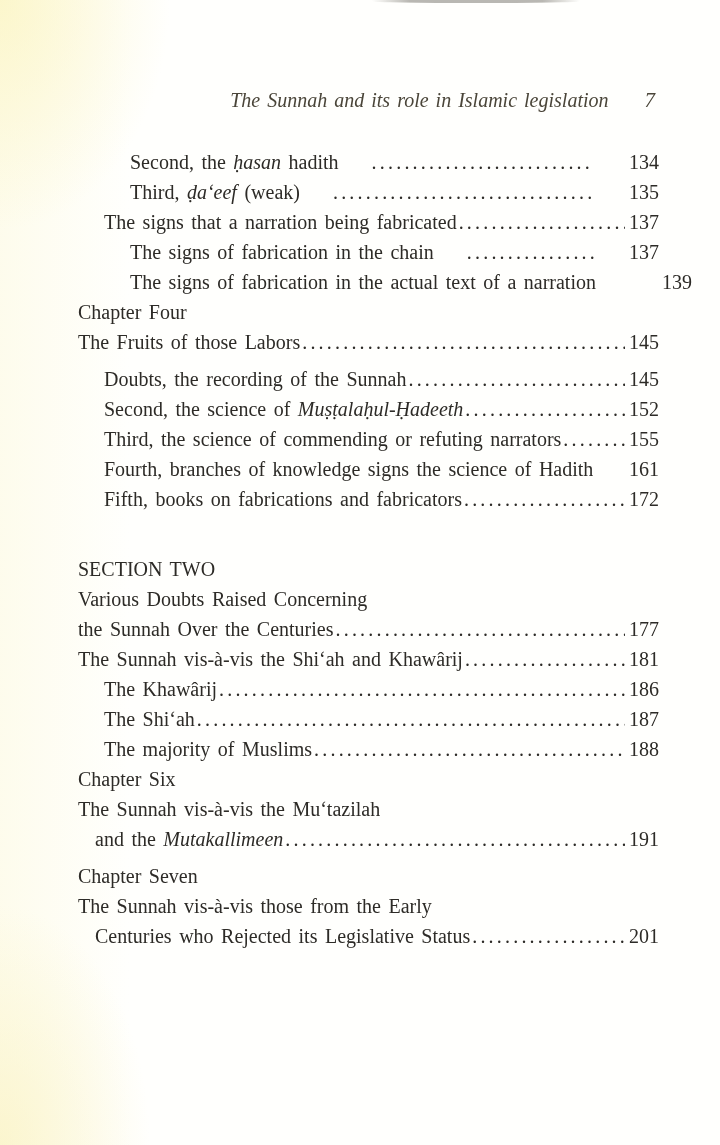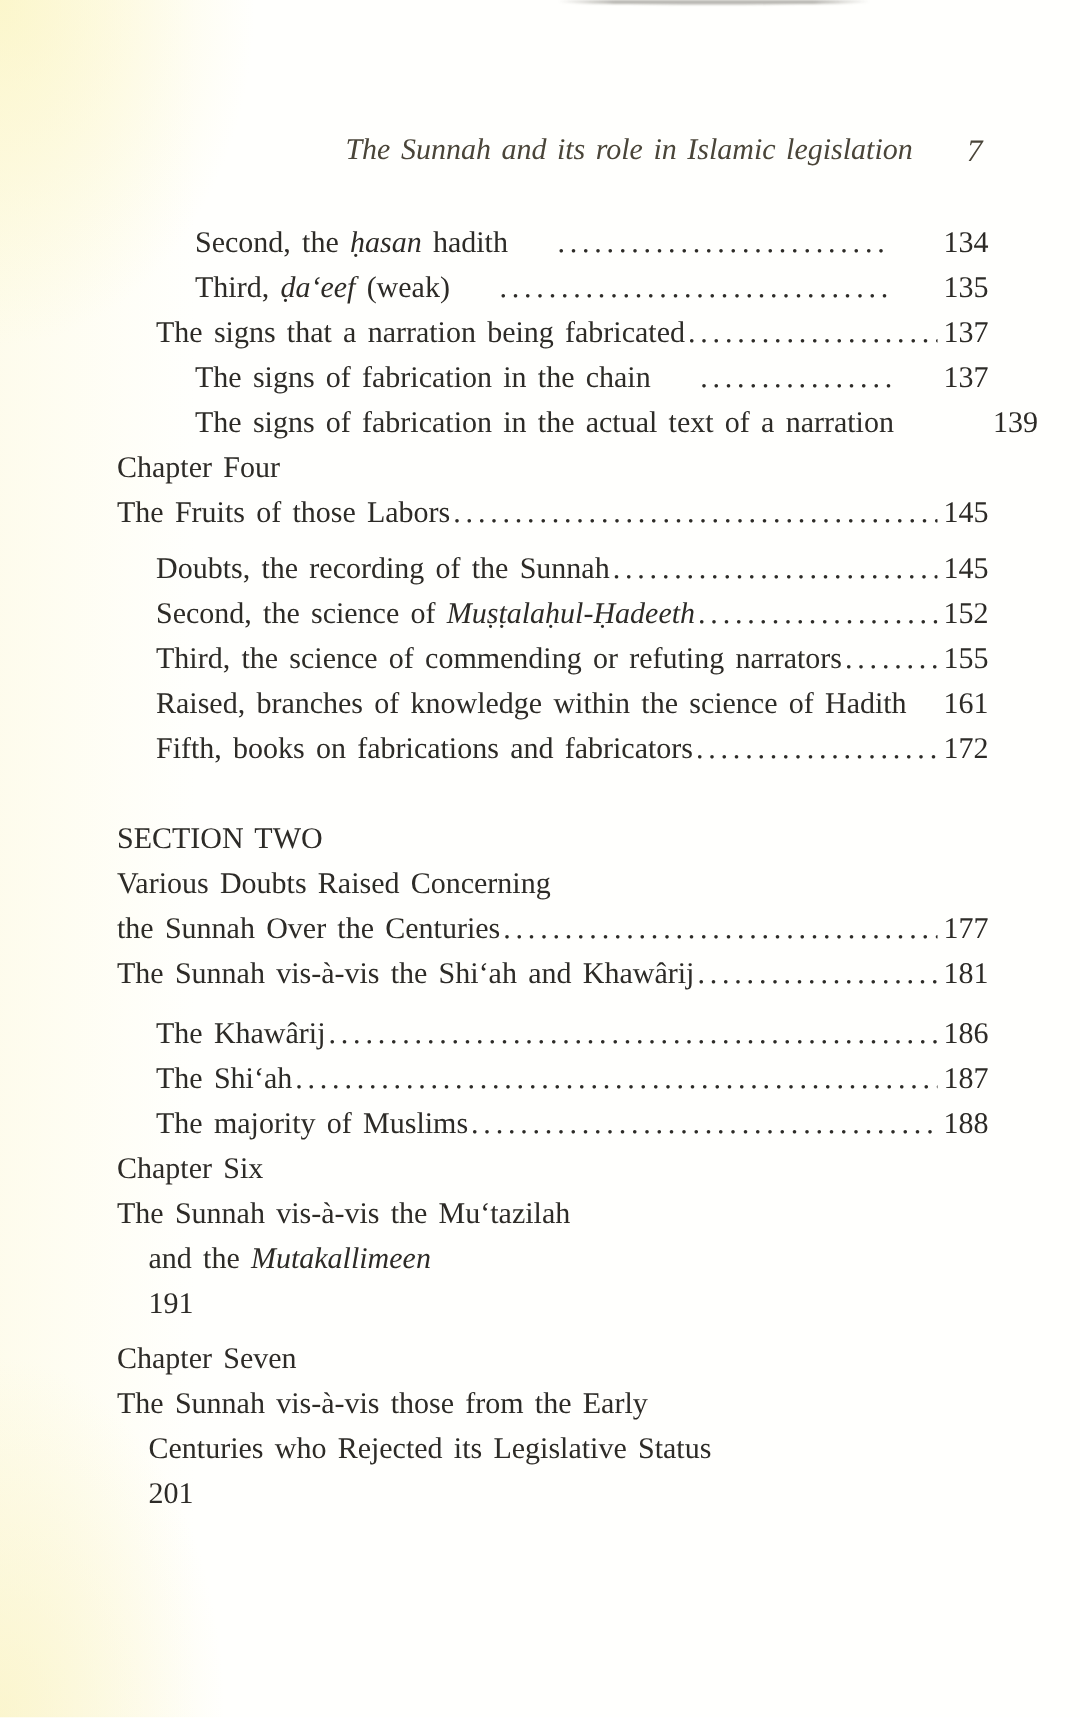--- a/index.html
+++ b/index.html
@@ -64,26 +64,26 @@
   }
   .toc-row {
     display: flex;
     align-items: baseline;
     line-height: 30px;
     word-spacing: 2.5px;
   }
   .ind-0 { padding-left: 0; }
   .ind-1 { padding-left: 26px; }
   .ind-2 { padding-left: 52px; gap: 31px; }
-  .ind-c { padding-left: 17px; flex-direction: column; }
+  .ind-c { padding-left: 17px; }
   .sp-none    { margin-top: 0; }
   .sp-tiny    { margin-top: 4px; }
   .sp-small   { margin-top: 7px; }
-  .sp-medium  { margin-top: 10px; }
-  .sp-section { margin-top: 30px; align-items: center; }
+  .sp-medium  { }
+  .sp-section { margin-top: 40px; align-items: center; }
   .toc-text {
     flex: 0 1 auto;
     white-space: nowrap;
   }
   .it { font-style: italic; }
   .leader {
     flex: 1 1 0;
     min-width: 0;
     overflow: hidden;
     white-space: nowrap;
@@ -153,21 +153,21 @@
           <span class="toc-text"><span>Second, the science of </span><span class="it">Muṣṭalaḥul-Ḥadeeth</span></span>
           <span class="leader dotted"></span>
           <span class="toc-page">152</span>
         </div>
         <div class="toc-row ind-1 sp-none">
           <span class="toc-text"><span>Third, the science of commending or refuting narrators</span></span>
           <span class="leader dotted"></span>
           <span class="toc-page">155</span>
         </div>
         <div class="toc-row ind-1 sp-none">
-          <span class="toc-text"><span>Raised, branches of knowledge within the science of Hadith</span></span>
+          <span class="toc-text"><span>Fourth, branches of knowledge signs the science of Hadith</span></span>
           <span class="leader"></span>
           <span class="toc-page">161</span>
         </div>
         <div class="toc-row ind-1 sp-none">
           <span class="toc-text"><span>Fifth, books on fabrications and fabricators</span></span>
           <span class="leader dotted"></span>
           <span class="toc-page">172</span>
         </div>
         <div class="toc-row ind-0 sp-section">
           <span class="toc-text"><span>SECTION TWO</span></span>

